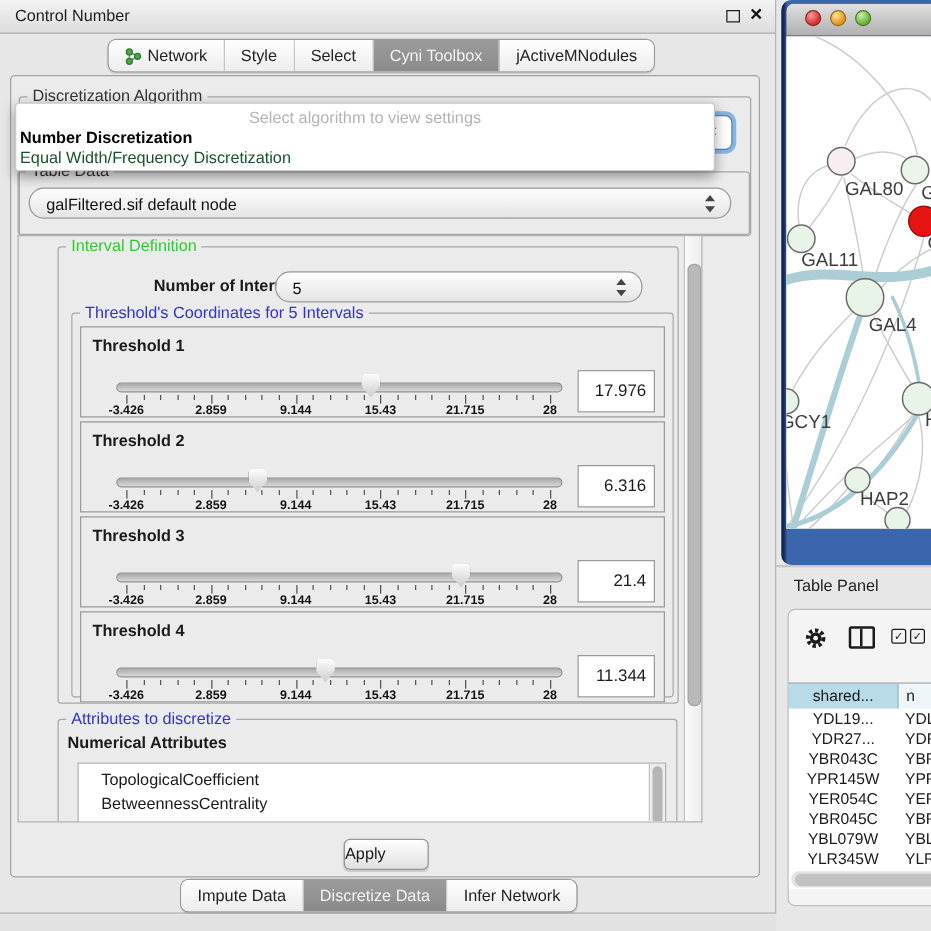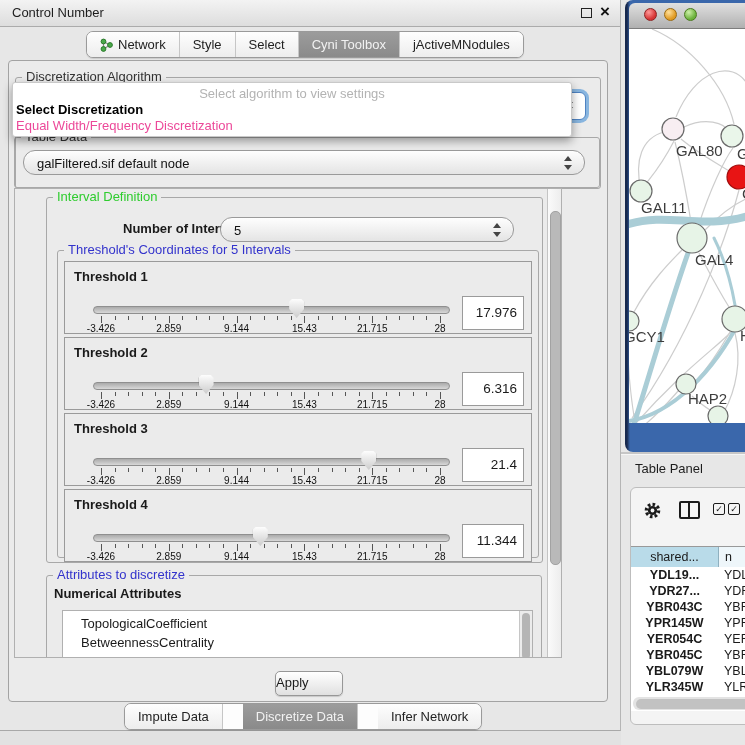--- a/index.html
+++ b/index.html
@@ -11,60 +11,60 @@
   #cp-titlebar{position:absolute;left:0;top:0;width:100%;height:26px;background:linear-gradient(#f3f3f3,#dddddd);border-bottom:1px solid #ababab;}
   #cp-title{position:absolute;left:12px;top:5px;font-size:13px;color:#1d1d1d;}
   .float-icon{position:absolute;left:581px;top:8px;width:9px;height:8px;border:1.6px solid #222;}
   .close-icon{position:absolute;left:600px;top:2px;font-size:17px;font-weight:bold;color:#111;}
   
   .seg-wrap{position:absolute;display:flex;border:1px solid #9a9a9a;border-radius:7px;overflow:hidden;background:#fdfdfd;height:25px;box-shadow:0 1px 1px rgba(0,0,0,.12);}
   .seg{display:flex;align-items:center;gap:5px;padding:0 13px;font-size:13px;color:#222;background:linear-gradient(#fefefe,#ededed);border-right:1px solid #c6c6c6;white-space:nowrap;}
   .seg:last-child{border-right:none;}
   .seg.sel{background:linear-gradient(#9c9c9c,#8a8a8a);color:#f2f2f2;}
   #top-tabs{left:86px;top:31px;}
-  #bottom-tabs{left:124px;top:703px;gap:20px;}
+  #bottom-tabs{left:144px;top:703px;}
   
   #outer{position:absolute;left:8px;top:60px;width:598px;height:640px;background:#ebebeb;border:1px solid #a3a3a3;border-radius:4px;}
   
   .tb{position:absolute;border:1px solid #a8a8a8;border-radius:3px;}
   .tb-title{position:absolute;top:-8px;left:6px;background:#ebebeb;padding:0 4px;font-size:13px;line-height:14px;white-space:nowrap;}
   .tb-green{color:#2ecc2e;} .tb-blue{color:#3333cc;} .tb-dark{color:#333;}
   
   .combo{position:absolute;background:linear-gradient(#fefefe,#e4e4e4);border:1px solid #9a9a9a;border-radius:12px;height:25px;line-height:25px;padding-left:13px;box-sizing:border-box;color:#111;}
   .spinner{position:absolute;right:11px;top:5px;width:9px;height:14px;}
   .spinner i{position:absolute;left:0;width:0;height:0;border-left:4.5px solid transparent;border-right:4.5px solid transparent;}
   .spinner .up{top:0;border-bottom:5px solid #444;}
   .spinner .dn{bottom:0;border-top:5px solid #444;}
   
   #algo-combo{left:22px;top:92px;width:562px;height:26px;border-radius:6px;background:#fff;border:1px solid #4f83c2;box-shadow:0 0 0 3px rgba(111,168,220,.8);z-index:4;}
   
   #popup{position:absolute;left:12px;top:82px;width:558px;height:53px;background:#fff;border:1px solid #c9c9c9;border-radius:3px;box-shadow:0 4px 10px rgba(0,0,0,.38);z-index:10;}
   #popup .hint{position:absolute;left:0;top:3px;width:100%;text-align:center;color:#b3b3b3;}
   #popup .it0{position:absolute;left:3px;top:19px;font-weight:bold;color:#000;}
-  #popup .it1{position:absolute;left:3px;top:35px;color:#ec4899;}
+  #popup .it1{position:absolute;left:3px;top:35px;color:#14532d;}
   
   #scrollpane{position:absolute;left:14px;top:188px;width:546px;height:468px;border:1px solid #b0b0b0;background:#ebebeb;overflow:hidden;}
   #vsb{position:absolute;right:0;top:0;width:14px;height:100%;background:linear-gradient(90deg,#fafafa,#ededed);border-left:1px solid #c4c4c4;box-sizing:border-box;}
   #vsb .thumb{position:absolute;left:2px;top:22px;width:9px;height:352px;background:#b9b9b9;border-radius:5px;border:1px solid #a2a2a2;}
   
   #grp-interval{left:31px;top:8px;width:495px;height:364px;}
   #noi-label{position:absolute;left:40px;top:23px;font-weight:bold;padding-left:36px;}
   #noi-combo{left:173px;top:19px;width:294px;}
   #grp-thresh{left:10px;top:52px;width:480px;height:306px;}
   #thr-list{position:absolute;left:6px;top:10px;width:468px;}
   .thr-row{position:relative;height:71px;border:1px solid #9a9a9a;margin-bottom:3px;background:#ebebeb;}
   .thr-label{position:absolute;left:9px;top:7px;font-weight:bold;}
   .thr-track{position:absolute;left:28px;top:44px;width:355px;height:6px;background:linear-gradient(#aaaaaa,#d8d8d8);border:1px solid #8f8f8f;border-radius:4px;}
   .thr-range{position:absolute;left:36px;top:0;width:339px;height:100%;}
   .thr-thumb{position:absolute;top:37px;width:15px;height:19px;margin-left:-7.5px;background:linear-gradient(#fdfdfd,#cccccc);
      clip-path:polygon(18% 0%,82% 0%,100% 14%,100% 52%,50% 100%,0% 52%,0% 14%);
      filter:drop-shadow(0 0 .8px #777) drop-shadow(0 1px 1px rgba(0,0,0,.25));}
   .tick{position:absolute;top:54px;width:1px;height:4px;background:#555;}
   .tick.major{height:7px;}
-  .tick-lab{position:absolute;top:61px;transform:translateX(-50%);font-size:10px;font-weight:normal;color:#111;white-space:nowrap;}
+  .tick-lab{position:absolute;top:61px;transform:translateX(-50%);font-size:10px;font-weight:bold;color:#111;white-space:nowrap;}
   .thr-value{position:absolute;right:7px;top:34px;width:62px;height:34px;background:#fff;border:1px solid #9a9a9a;box-sizing:border-box;line-height:32px;text-align:right;padding-right:6px;font-size:13.5px;}
   
   #grp-attr{left:31px;top:386px;width:494px;height:140px;}
   #attr-heading{position:absolute;left:7px;top:10px;font-weight:bold;}
   #attr-list{position:absolute;left:15px;top:34px;width:471px;height:100px;background:#fff;border:1px solid #b0b0b0;box-sizing:border-box;overflow:hidden;}
   #attr-list ul{margin:3px 0 0 0;padding:0 0 0 18px;list-style:none;}
   #attr-list li{line-height:19px;}
   #attr-sb{position:absolute;right:0;top:0;width:13px;height:100%;background:#ececec;border-left:1px solid #c6c6c6;box-sizing:border-box;}
   #attr-sb .thumb{position:absolute;left:2px;top:2px;width:8px;height:46px;background:#b5b5b5;border-radius:4px;}
   
@@ -88,21 +88,21 @@
   #gear-icon{left:12px;}
   #split-icon{left:48px;width:17px;height:14px;border:2px solid #1a1a1a;border-radius:2px;}
   #split-icon i{position:absolute;left:7px;top:0;width:2px;height:100%;background:#1a1a1a;}
   .chk{position:absolute;top:15px;width:10px;height:10px;border:1.6px solid #1a1a1a;border-radius:2px;font-size:9px;line-height:10px;text-align:center;font-weight:bold;}
   #chk1{left:82px;} #chk2{left:97px;}
   #tp-header{position:absolute;left:0px;top:58px;width:130px;height:21px;display:flex;border-top:1px solid #999;border-bottom:1px solid #999;}
   #tp-header .h1{width:87px;background:#b9dbe9;border-right:1px solid #8fb0bf;text-align:center;line-height:20px;font-size:12.5px;}
   #tp-header .h2{flex:1;background:#eef6fa;padding-left:6px;line-height:20px;font-size:12.5px;}
   #tp-rows{position:absolute;left:0;top:79px;width:130px;background:#fff;}
   .tp-row{display:flex;height:16px;line-height:16px;font-size:12.5px;background:#fff;}
-  .tp-row .c1{width:87px;text-align:center;font-weight:bold;}
+  .tp-row .c1{width:87px;text-align:center;}
   .tp-row .c2{flex:1;padding-left:6px;}
   #hsb{position:absolute;left:2px;top:209px;width:126px;height:13px;background:#e3e3e3;border-radius:6px;}
   #hsb .thumb{position:absolute;left:3px;top:1.5px;width:120px;height:10px;background:#c2c2c2;border-radius:5px;}
 </style>
 </head>
 <body>
 
 <div id="app">
 
   <div id="cp">
@@ -147,21 +147,21 @@
 
     <div id="algo-combo" class="abs">
       <span class="spinner">
           <i class="up"></i>
           <i class="dn"></i>
         </span>
     </div>
 
     <div id="popup">
       <div class="hint">Select algorithm to view settings</div>
-      <div class="it0">Select Discretization</div>
+      <div class="it0">Number Discretization</div>
       <div class="it1">Equal Width/Frequency Discretization</div>
     </div>
 
     <div class="tb" style="left:14px;top:137px;width:584px;height:49px;">
       <span class="tb-title tb-dark">Table Data</span>
       <div class="combo" style="left:8px;top:12px;width:562px;">
         <span>galFiltered.sif default node</span>
         <span class="spinner">
             <i class="up"></i>
             <i class="dn"></i>

